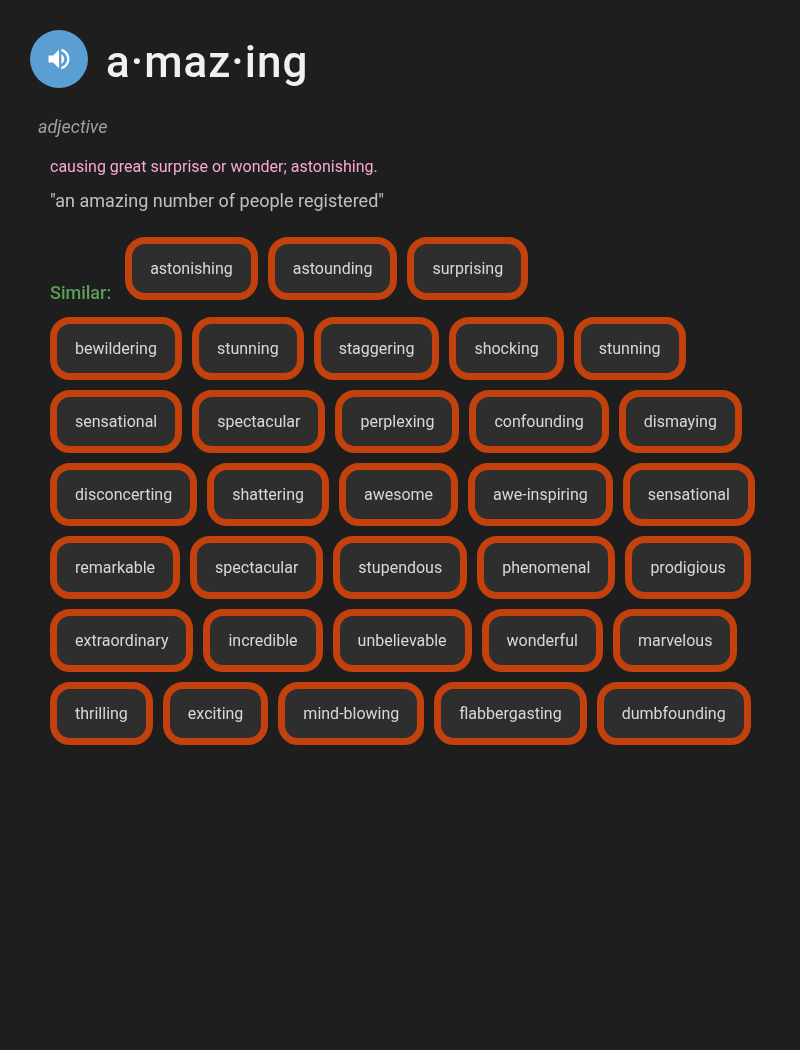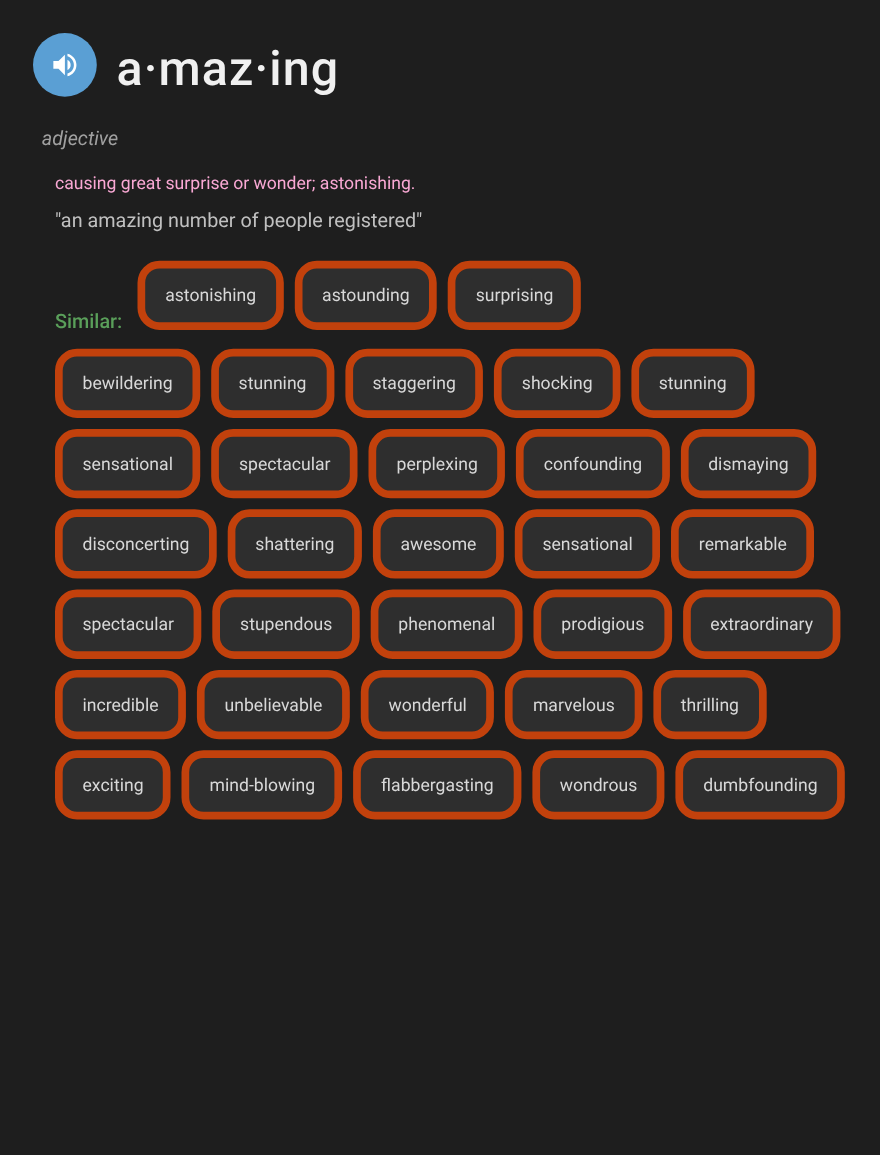--- a/index.html
+++ b/index.html
@@ -147,31 +147,31 @@
       <span class="tag">shocking</span>
       <span class="tag">stunning</span>
       <span class="tag">sensational</span>
       <span class="tag">spectacular</span>
       <span class="tag">perplexing</span>
       <span class="tag">confounding</span>
       <span class="tag">dismaying</span>
       <span class="tag">disconcerting</span>
       <span class="tag">shattering</span>
       <span class="tag">awesome</span>
+      <span class="tag">awe-inspiring</span>
       <span class="tag">sensational</span>
       <span class="tag">remarkable</span>
       <span class="tag">spectacular</span>
       <span class="tag">stupendous</span>
       <span class="tag">phenomenal</span>
       <span class="tag">prodigious</span>
       <span class="tag">extraordinary</span>
       <span class="tag">incredible</span>
       <span class="tag">unbelievable</span>
       <span class="tag">wonderful</span>
       <span class="tag">marvelous</span>
       <span class="tag">thrilling</span>
       <span class="tag">exciting</span>
       <span class="tag">mind-blowing</span>
       <span class="tag">flabbergasting</span>
-      <span class="tag">wondrous</span>
       <span class="tag">dumbfounding</span>
     </div>
 </div>
 
 </body></html>

